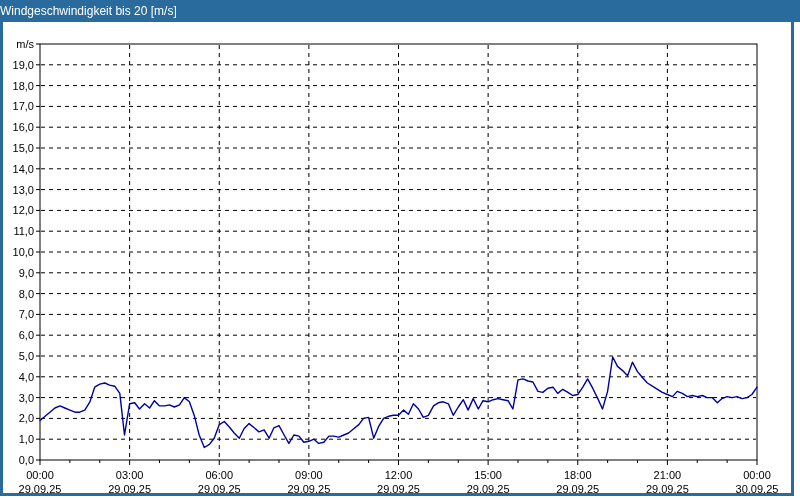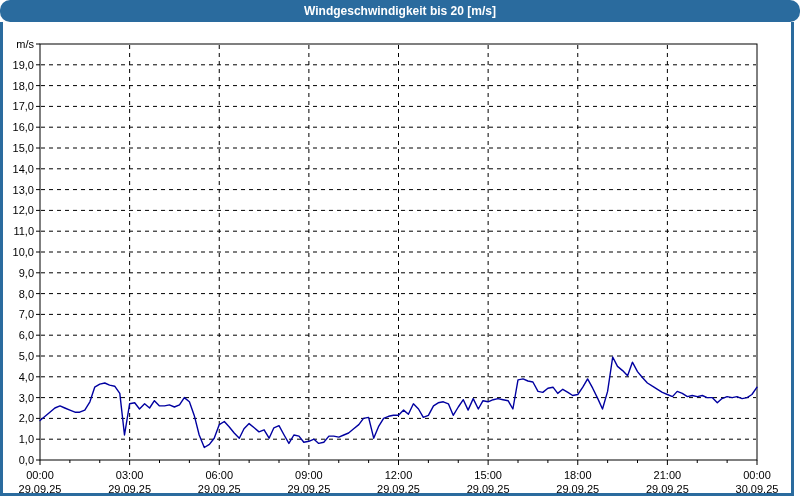--- a/index.html
+++ b/index.html
@@ -1,19 +1,19 @@
 <!DOCTYPE html>
 <html><head>
 <meta charset="utf-8">
 <style>
   html,body{margin:0;padding:0;background:#ffffff;}
   body{font-family:"Liberation Sans",sans-serif;}
   #screen{position:relative;width:800px;height:500px;background:#ffffff;overflow:hidden;}
   #titlebar{position:absolute;left:0;top:0;width:800px;height:22px;
-            text-align:center;line-height:22px;font-size:12px;font-weight:bold;color:#ffffff;border-radius:10px;}
+            line-height:22px;font-size:12px;font-weight:normal;color:#ffffff;}
   #frame{position:absolute;left:0;top:22px;width:794px;height:474px;box-sizing:border-box;
          border-left:3px solid;border-right:3px solid;border-bottom:3px solid;background:#ffffff;}
   #chart-svg{position:absolute;left:0;top:0;}
   #chart-svg text{font-family:"Liberation Sans",sans-serif;font-size:11px;fill:#000000;}
 </style>
 </head>
 <body>
 
 <div id="screen">
   <div id="frame" style="border-color: rgb(42, 107, 158);"></div>

